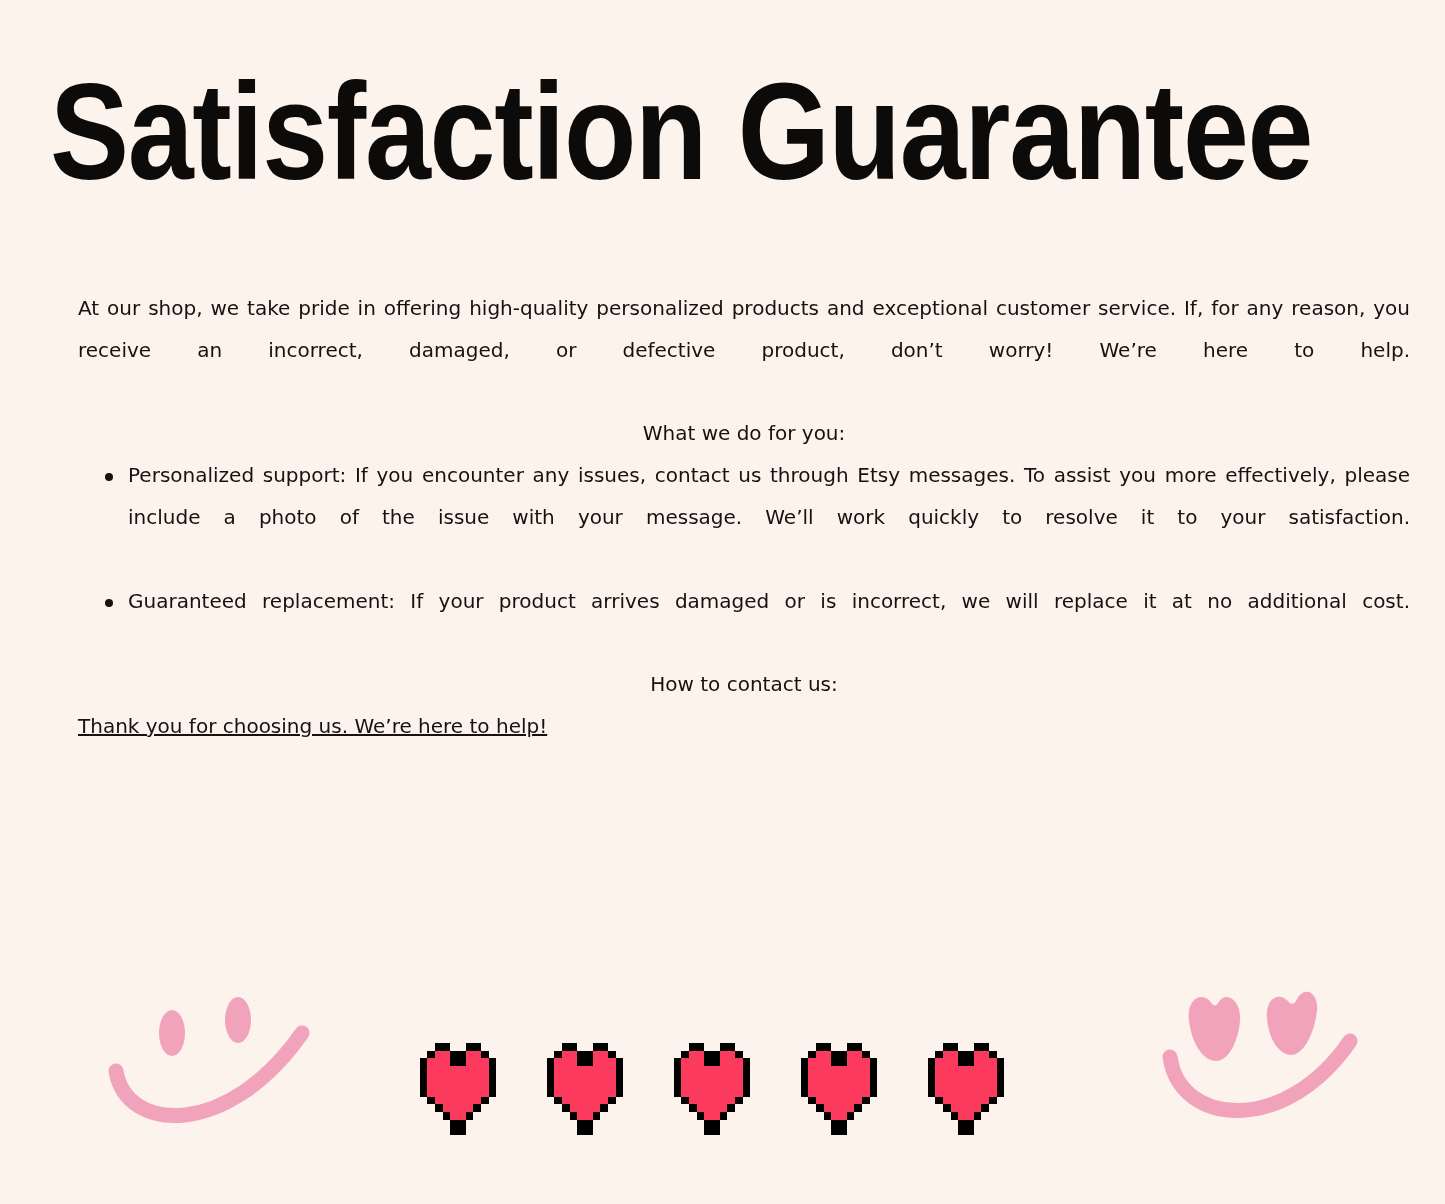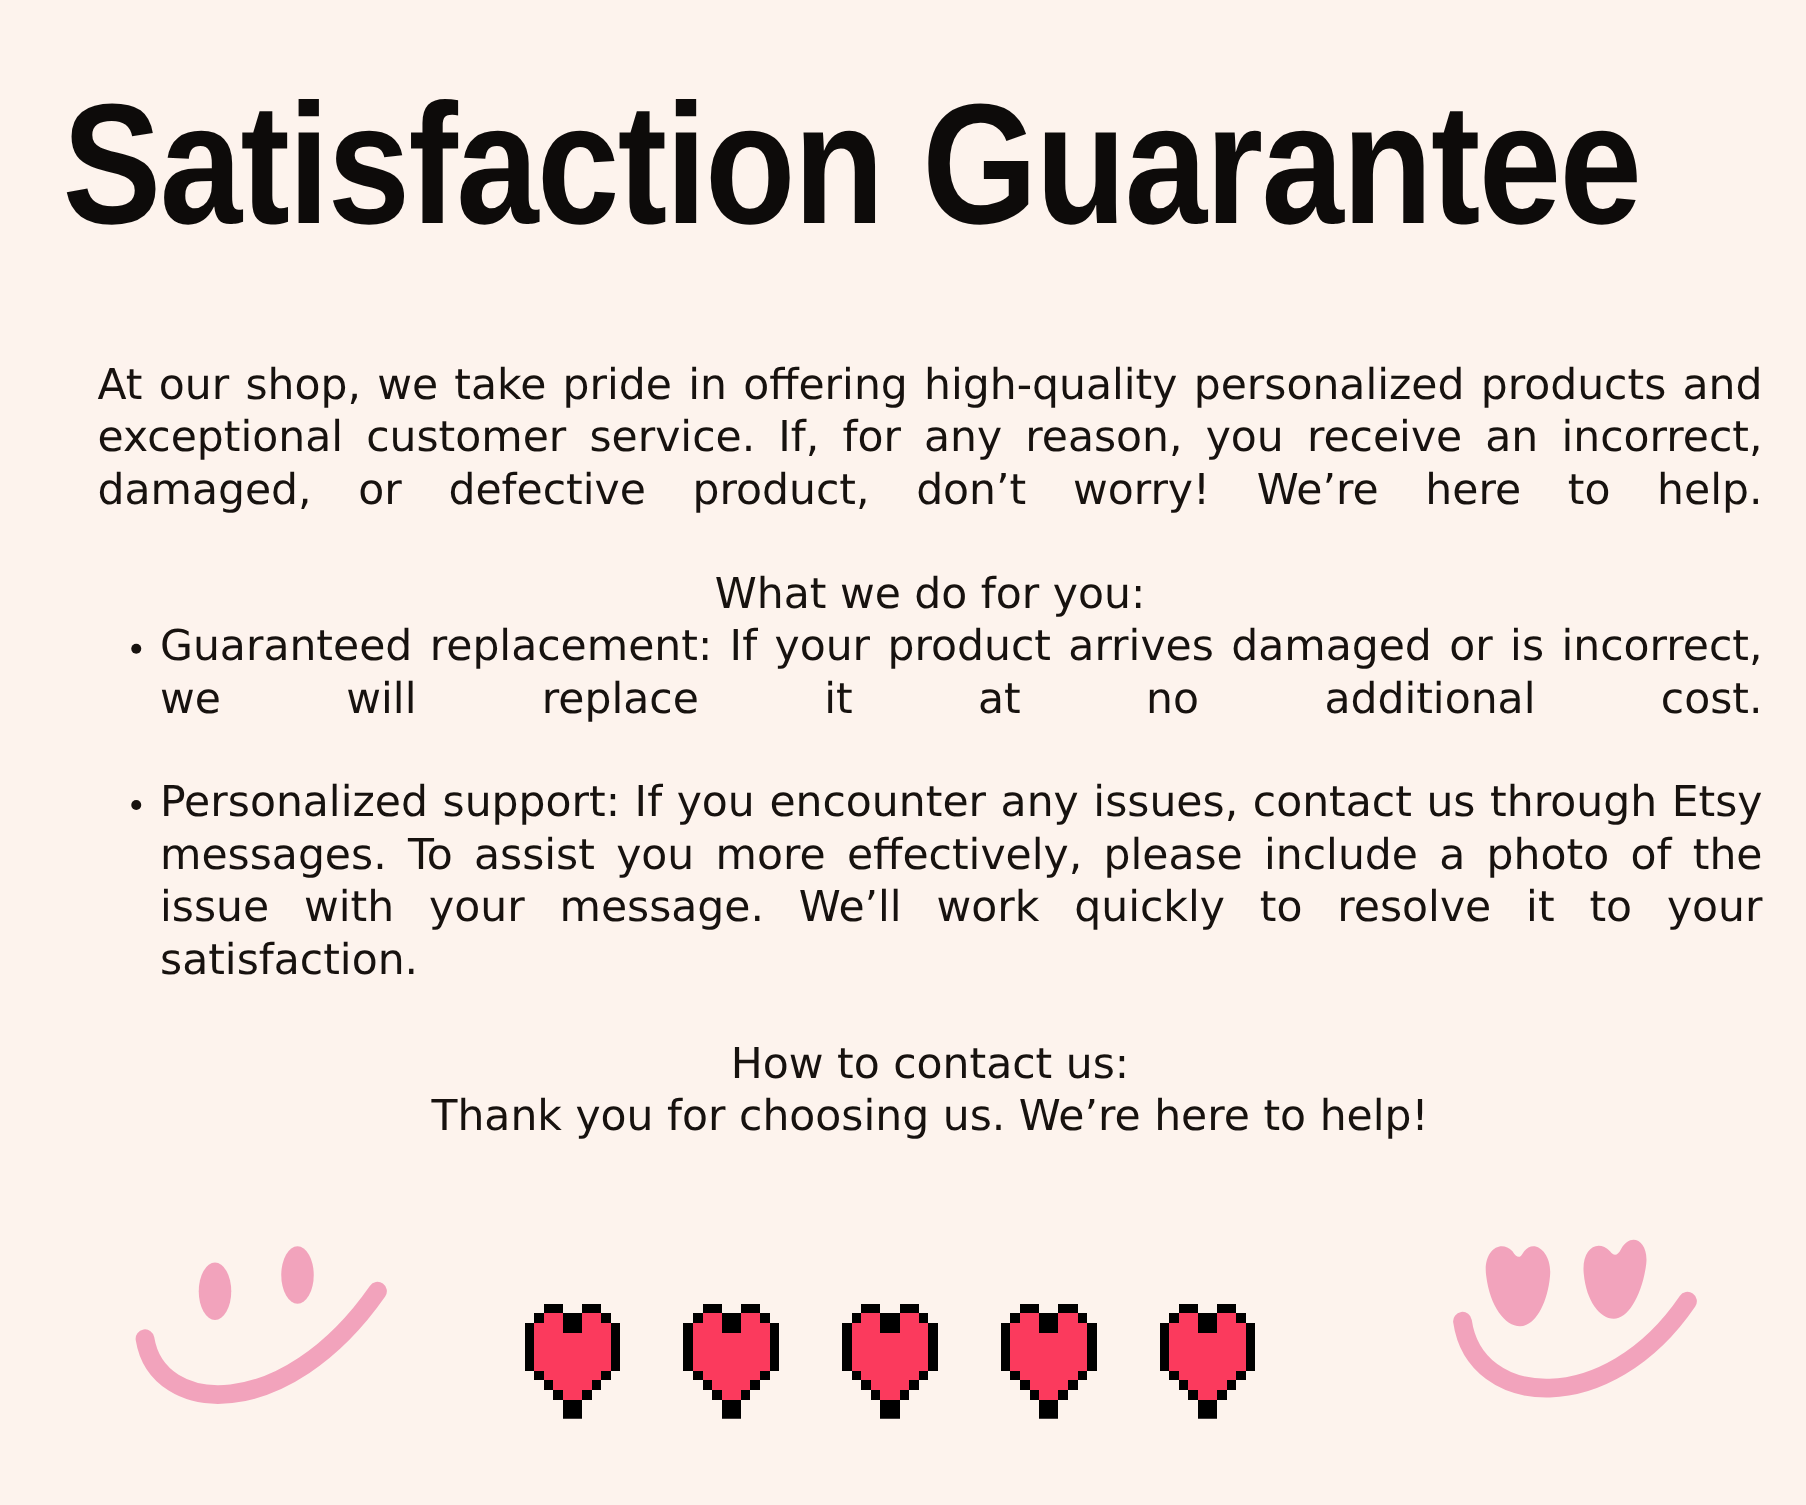--- a/index.html
+++ b/index.html
@@ -43,31 +43,32 @@
   }
 
   
   #body-copy {
     position: absolute;
     left: 78px;
     top: 288px;
     width: 1332px;
     color: #17120f;
     font-family: "DejaVu Sans", sans-serif;
-    font-size: 34px;
+    font-size: 20px;
     line-height: 41.8px;
     font-weight: 400;
   }
   .para {
     text-align: justify;
     text-justify: inter-word;
     margin: 0;
   }
   .para.last-nojust {
-    text-align: center;
+    text-align: left;
+    text-decoration: underline;
   }
   .para.nojust {
     text-align: center;
   }
 
   ul.bullets {
     list-style: none;
     margin: 0;
     padding: 0;
   }
@@ -143,25 +144,25 @@
 
   <div id="body-copy" style="color: rgb(23, 18, 15);">
 
     <p class="para justify">At our shop, we take pride in offering high-quality personalized products and exceptional customer service. If, for any reason, you receive an incorrect, damaged, or defective product, don’t worry! We’re here to help.</p>
 
     <p class="para nojust">What we do for you:</p>
 
     <ul class="bullets">
       <li>
         <span class="bullet-dot" style="background: rgb(23, 18, 15);"></span>
-        <span class="li-text">Guaranteed replacement: If your product arrives damaged or is incorrect, we will replace it at no additional cost.</span>
+        <span class="li-text">Personalized support: If you encounter any issues, contact us through Etsy messages. To assist you more effectively, please include a photo of the issue with your message. We’ll work quickly to resolve it to your satisfaction.</span>
       </li>
       <li>
         <span class="bullet-dot" style="background: rgb(23, 18, 15);"></span>
-        <span class="li-text">Personalized support: If you encounter any issues, contact us through Etsy messages. To assist you more effectively, please include a photo of the issue with your message. We’ll work quickly to resolve it to your satisfaction.</span>
+        <span class="li-text">Guaranteed replacement: If your product arrives damaged or is incorrect, we will replace it at no additional cost.</span>
       </li>
     </ul>
 
     <p class="para nojust">How to contact us:</p>
 
 
     <p class="para last-nojust">Thank you for choosing us. We’re here to help!</p>
   </div>
 
   <div id="decor">

